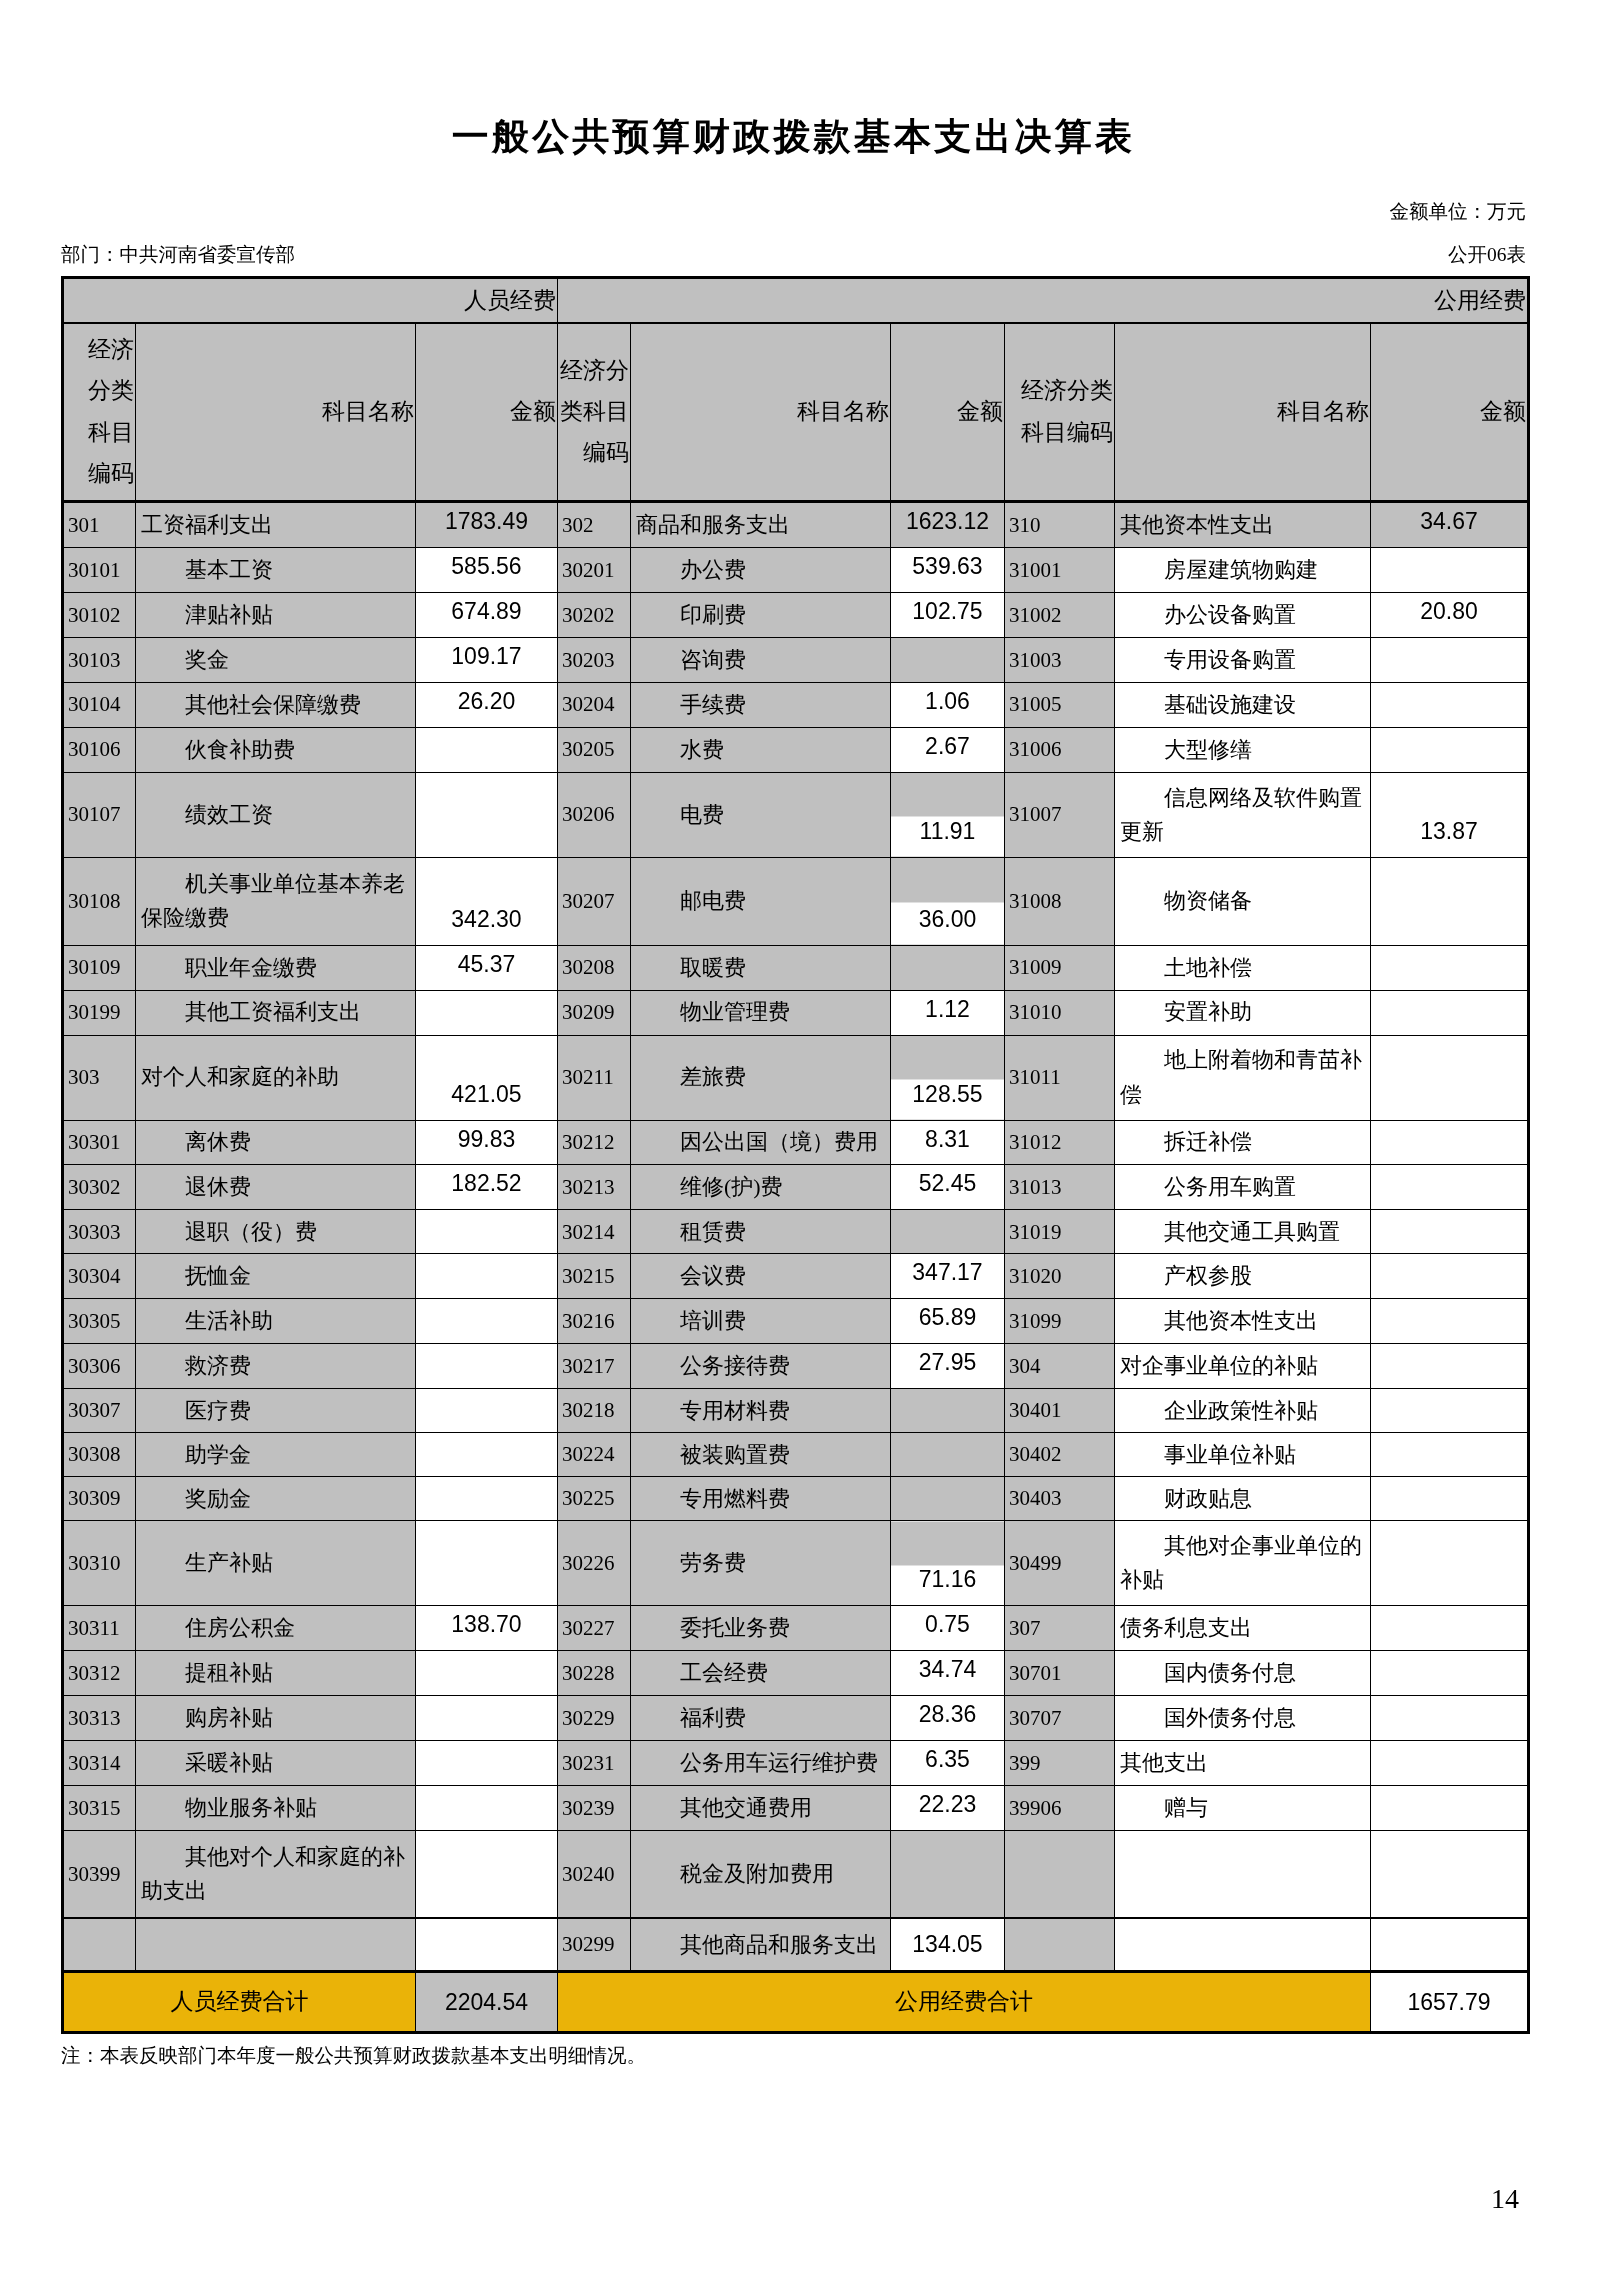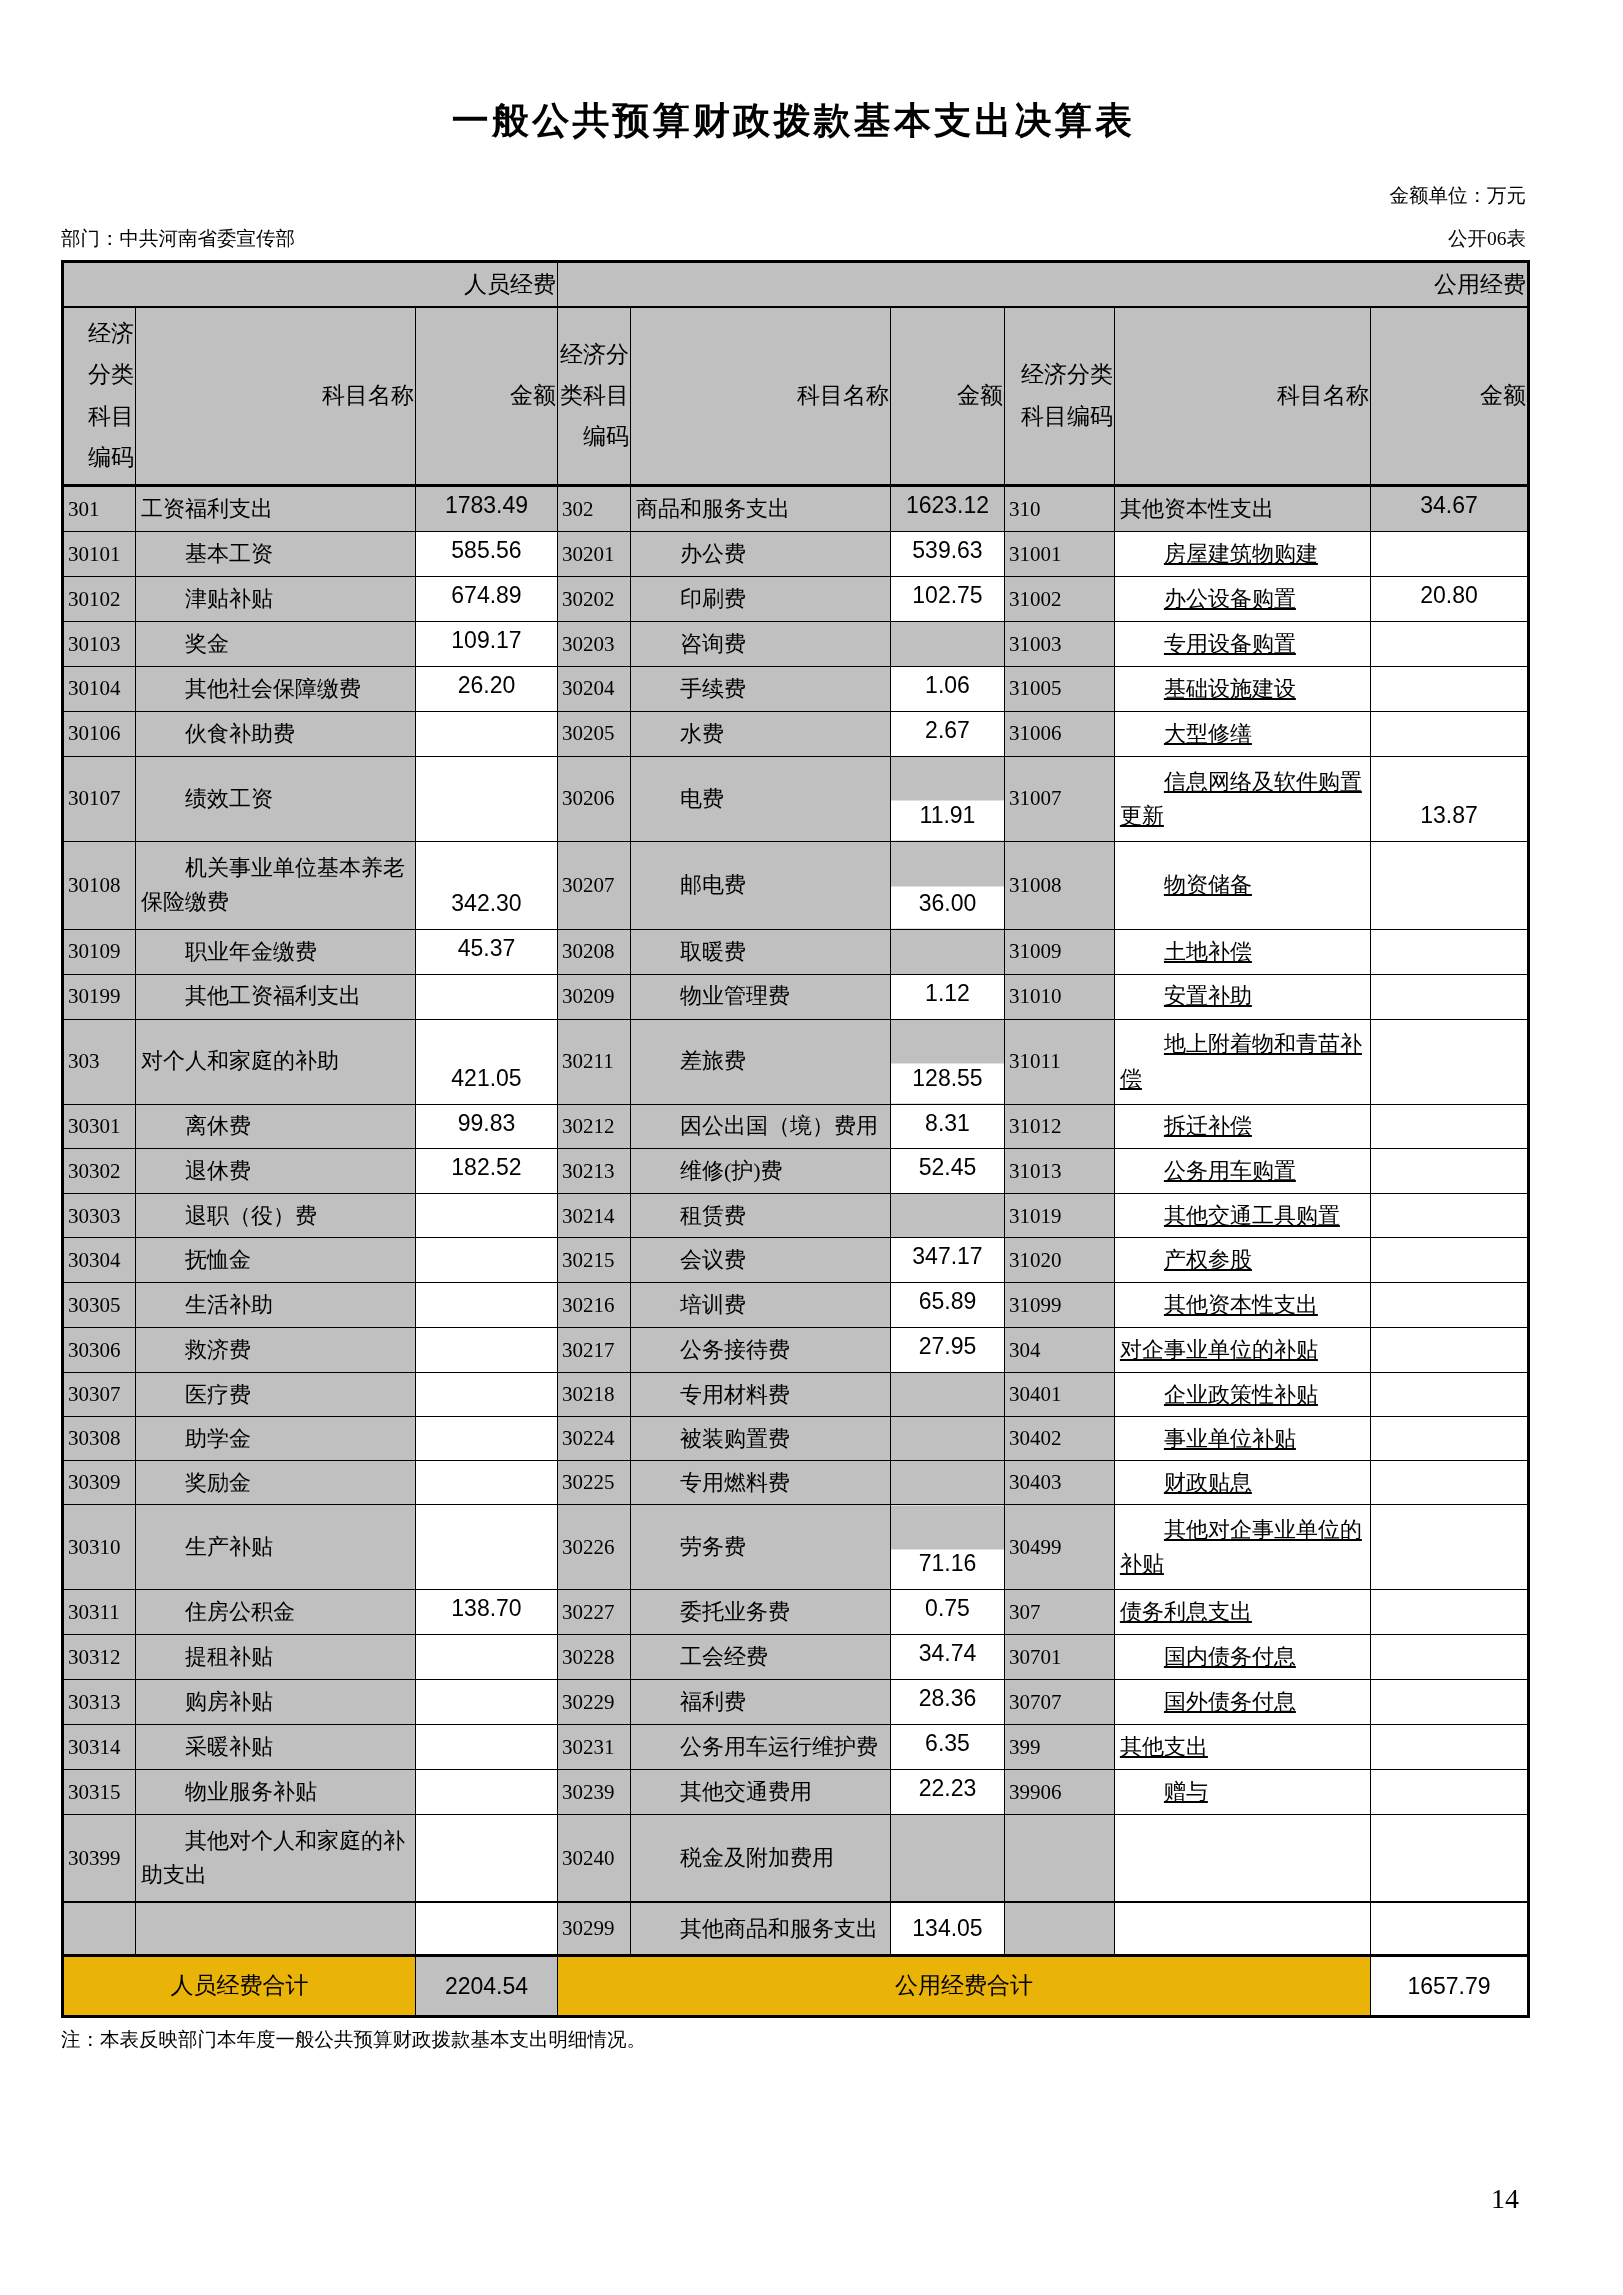--- a/index.html
+++ b/index.html
@@ -1,39 +1,39 @@
 <!DOCTYPE html>
 <html style="font-size:13px"><head>
 <meta charset="utf-8">
 <style>
   html,body{margin:0;padding:0;}
   body{
     width:1623px;height:2295px;background:#ffffff;color:#000;
     font-family:"Liberation Serif", serif;position:relative;overflow:hidden;
   }
-  .content{position:absolute;left:61px;top:0;width:1465px;}
+  .content{position:absolute;left:61px;top:16px;width:1465px;}
   .title{
     margin-top:96px;text-align:center;
     font-family:"Liberation Sans", sans-serif;font-weight:bold;
     font-size:37px;letter-spacing:3.2px;white-space:nowrap;
   }
   .unit-line{margin-top:36px;text-align:right;font-size:19.5px;}
   .meta-line{margin-top:16px;margin-bottom:8px;display:flex;justify-content:space-between;font-size:19.5px;}
   table{
     border-collapse:collapse;table-layout:fixed;width:1465px;
     border:3.2px solid #000;
   }
   th,td{border:1.6px solid #000;overflow:hidden;box-sizing:border-box;}
   th{background:#c0c0c0;font-weight:normal;text-align:right;vertical-align:middle;}
   tr.band th{height:45px;font-size:23px;border-bottom-width:2.4px;}
   tr.colhead th{height:179px;font-size:23px;white-space:pre-line;line-height:1.8;border-bottom-width:3.2px;}
   td{font-size:22px;line-height:1.55;}
   td.code{background:#c0c0c0;padding-left:4px;vertical-align:middle;font-size:21px;text-align:left;}
   td.name{background:#c0c0c0;padding:0 4.9px;vertical-align:middle;text-align:left;word-break:break-all;}
-  td.name.white{background:#ffffff;text-decoration:underline;}
+  td.name.white{background:#ffffff;}
   td.name.indent{text-indent:44px;}
   td.val{
     background:#ffffff;text-align:center;vertical-align:bottom;
     font-family:"Liberation Sans", sans-serif;font-size:23px;padding-bottom:7.3px;
   }
   td.val.gray{background:#c0c0c0;}
   td.val.split{background:linear-gradient(to bottom,#c0c0c0 0,#c0c0c0 52%,#ffffff 52%,#ffffff 100%);}
   tr.sep td{border-top-width:2.4px;}
   tr.totals td{border-top-width:3.2px;height:61px;}
   tr.totals td.tlabel{background:#eab308;text-align:center;vertical-align:middle;font-size:23px;}

